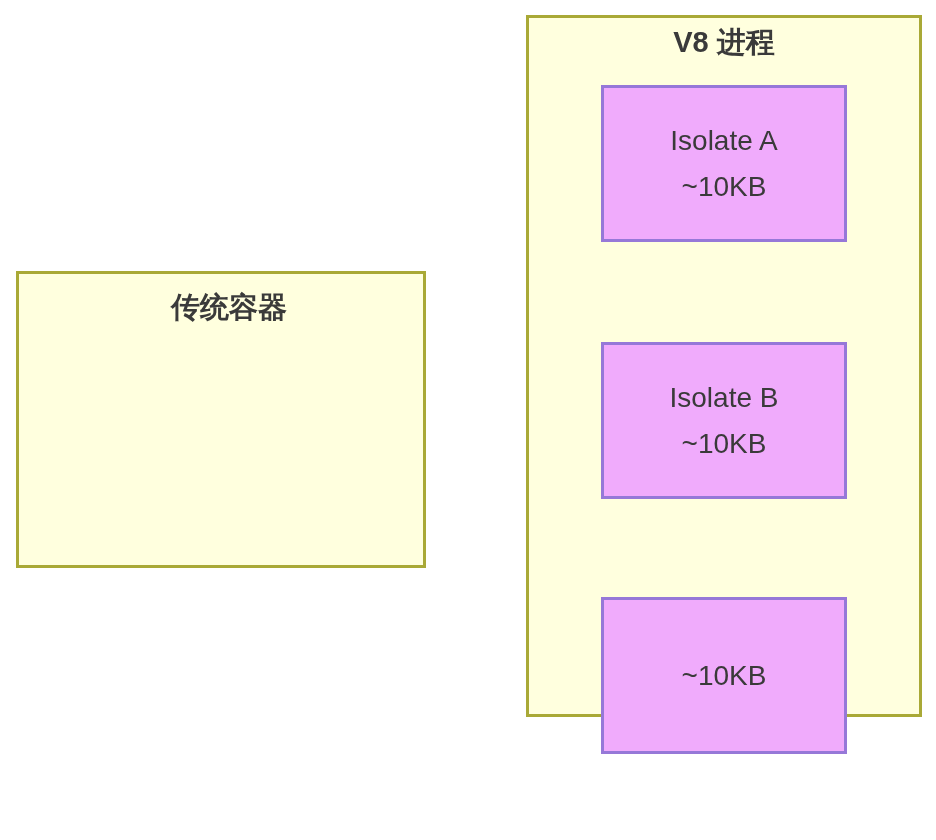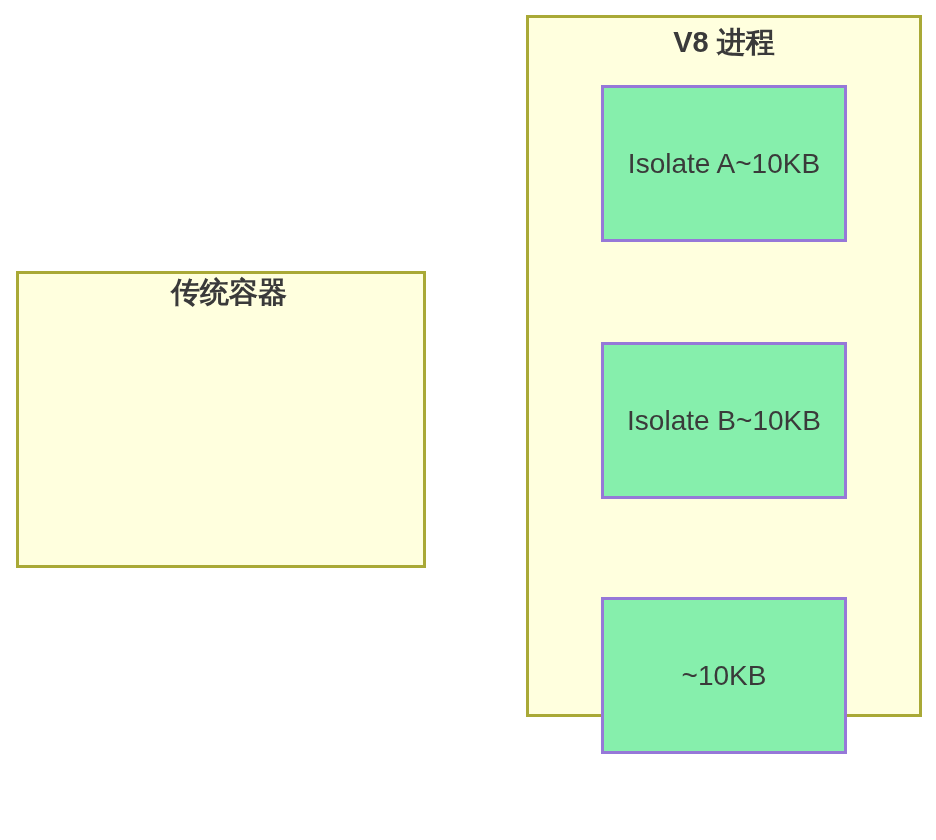--- a/index.html
+++ b/index.html
@@ -27,31 +27,31 @@
     left: 0;
     right: 0;
     text-align: center;
     font-size: 29px;
     font-weight: 600;
     line-height: 36px;
     color: #3a3a3a;
     white-space: nowrap;
   }
   .group-traditional { left: 16px; top: 271px; width: 410px; height: 297px; }
-  .group-traditional .group-title { top: 0; padding-left: 16px; }
+  .group-traditional .group-title { top: 15px; padding-left: 16px; }
   .group-v8 { left: 526px; top: 15px; width: 396px; height: 702px; }
   .group-v8 .group-title { top: 6px; }
 
   .node {
     position: absolute;
     box-sizing: border-box;
-    background: #86efac;
+    background: #f0abfc;
     border: 3px solid #9678d8;
     display: flex;
-    flex-direction: row;
+    flex-direction: column;
     align-items: center;
     justify-content: center;
     font-size: 28px;
     line-height: 46px;
     color: #3a3a3a;
     text-align: center;
   }
   .node-container-box { left: 71px; top: 68px; width: 261px; height: 156px; }
   .node-isolate-a { left: 72px; top: 67px;  width: 246px; height: 157px; }
   .node-isolate-b { left: 72px; top: 324px; width: 246px; height: 157px; }

